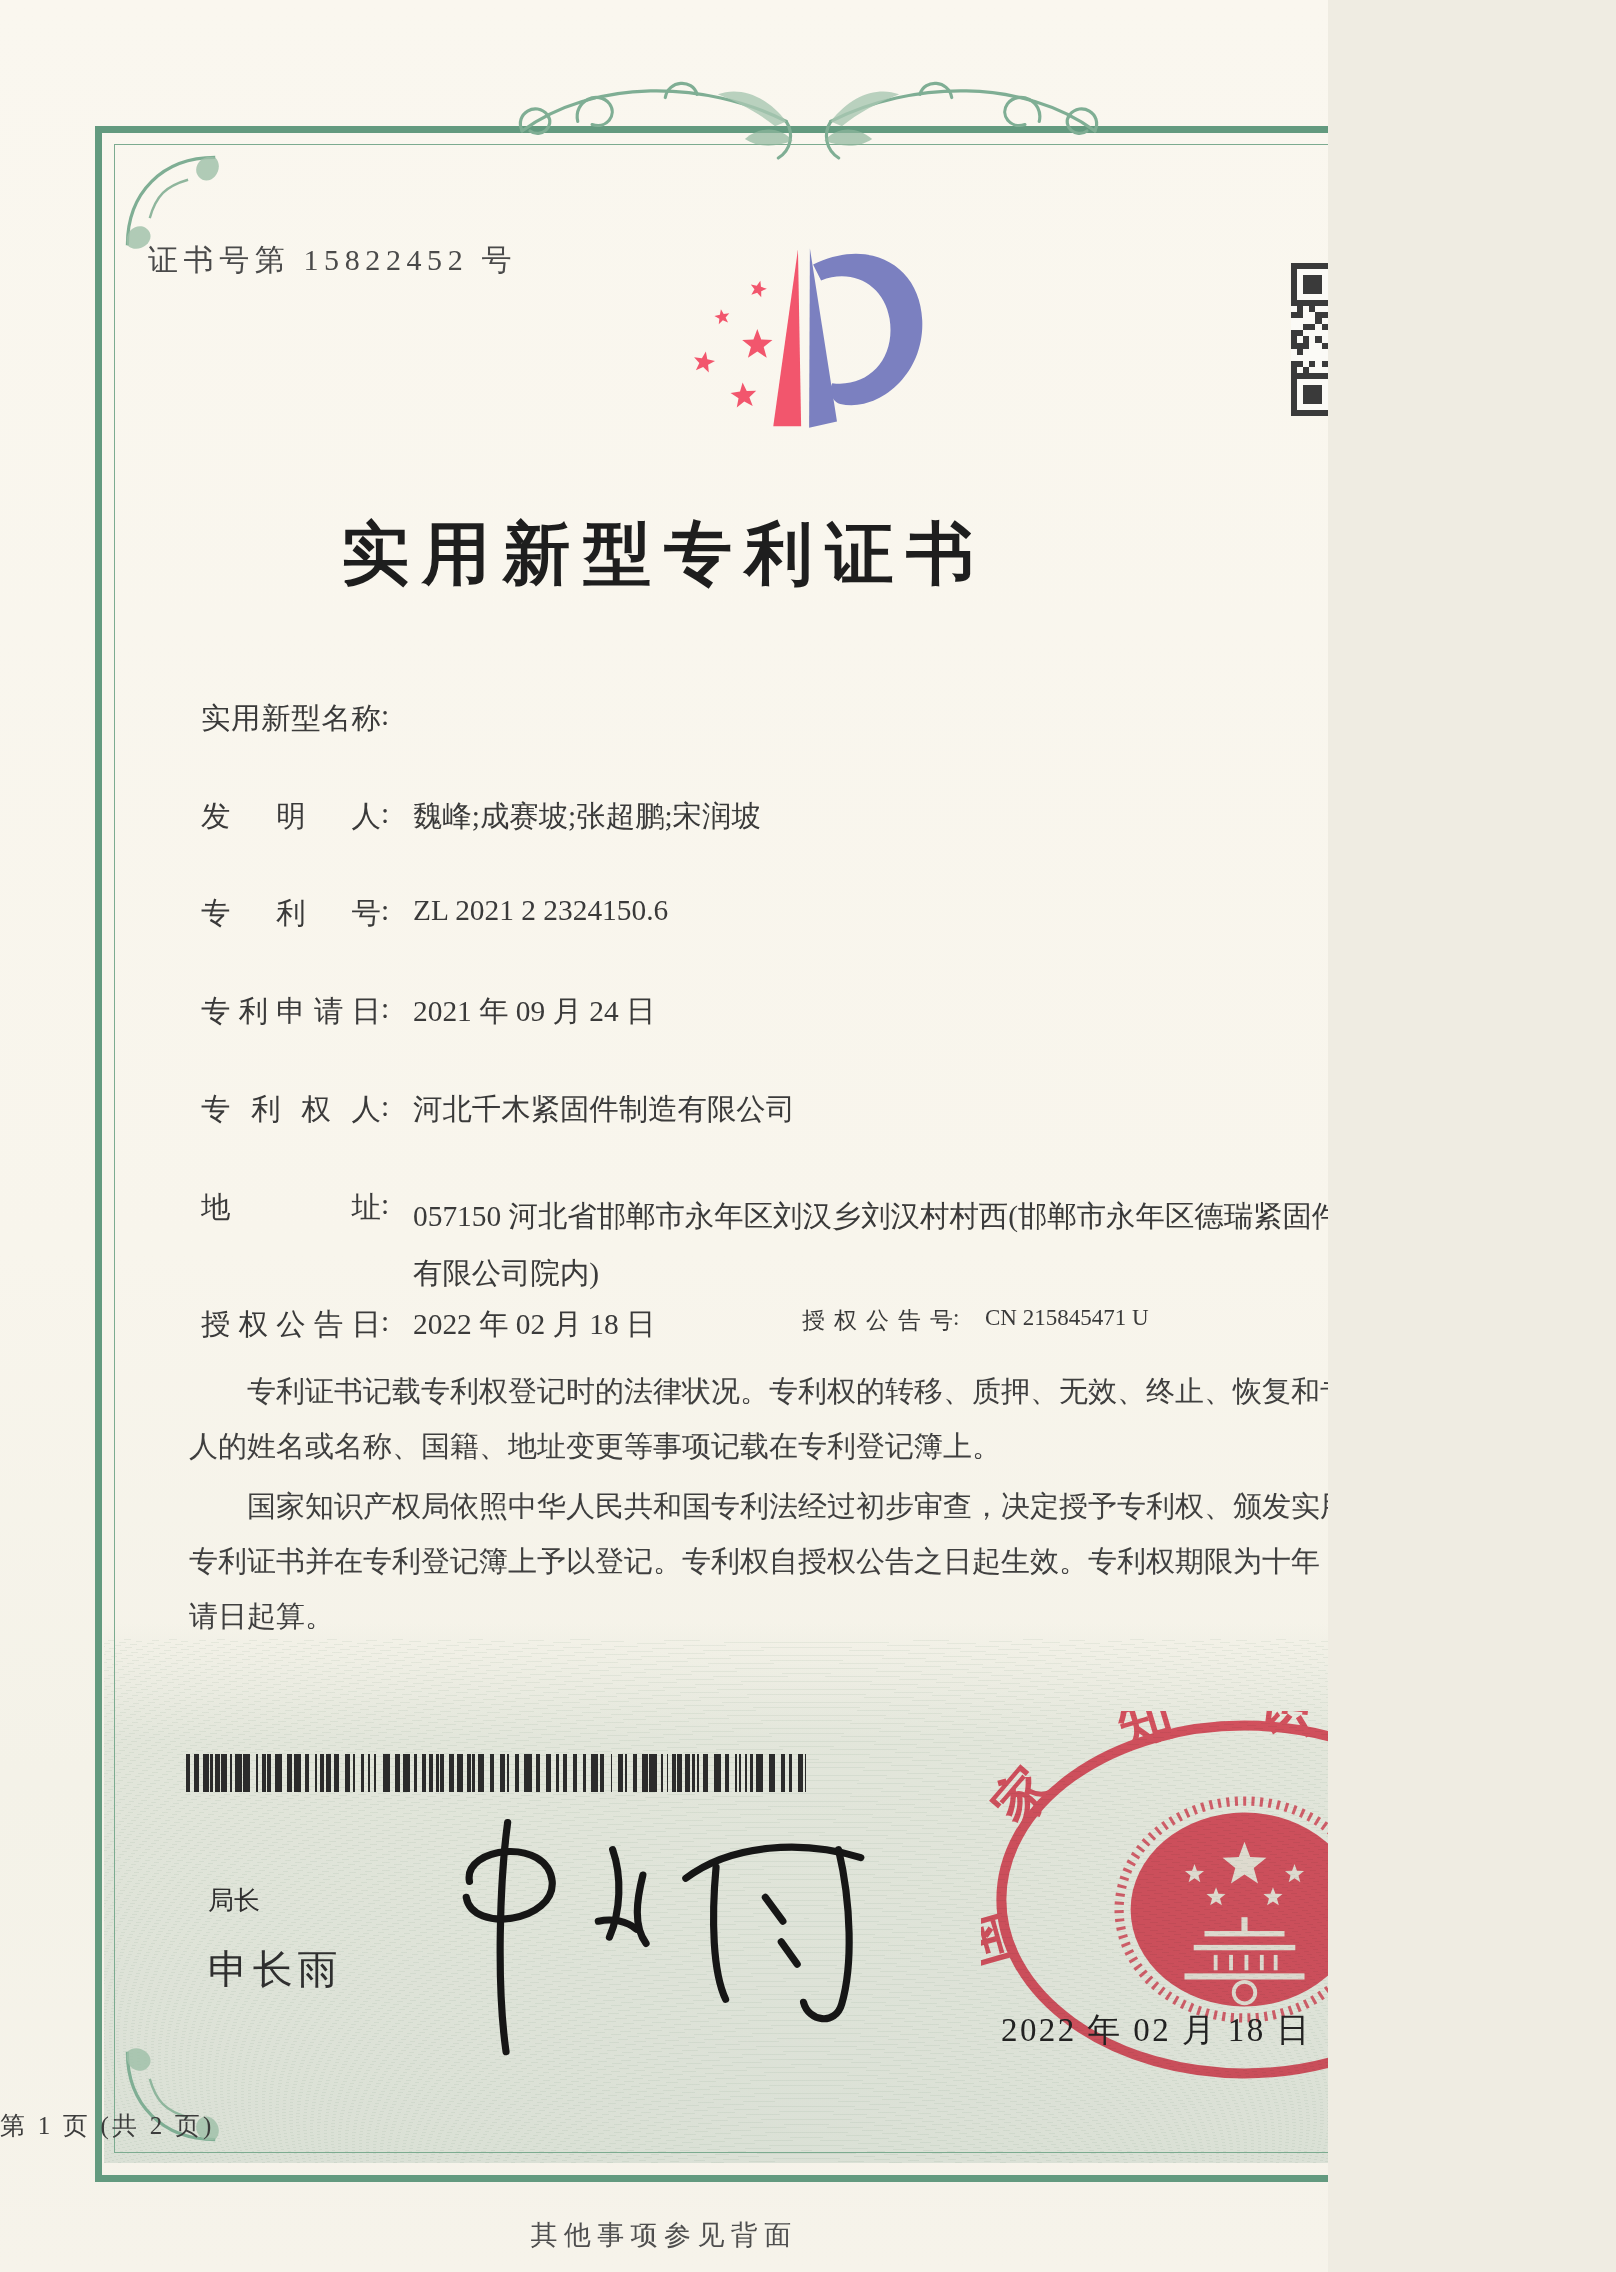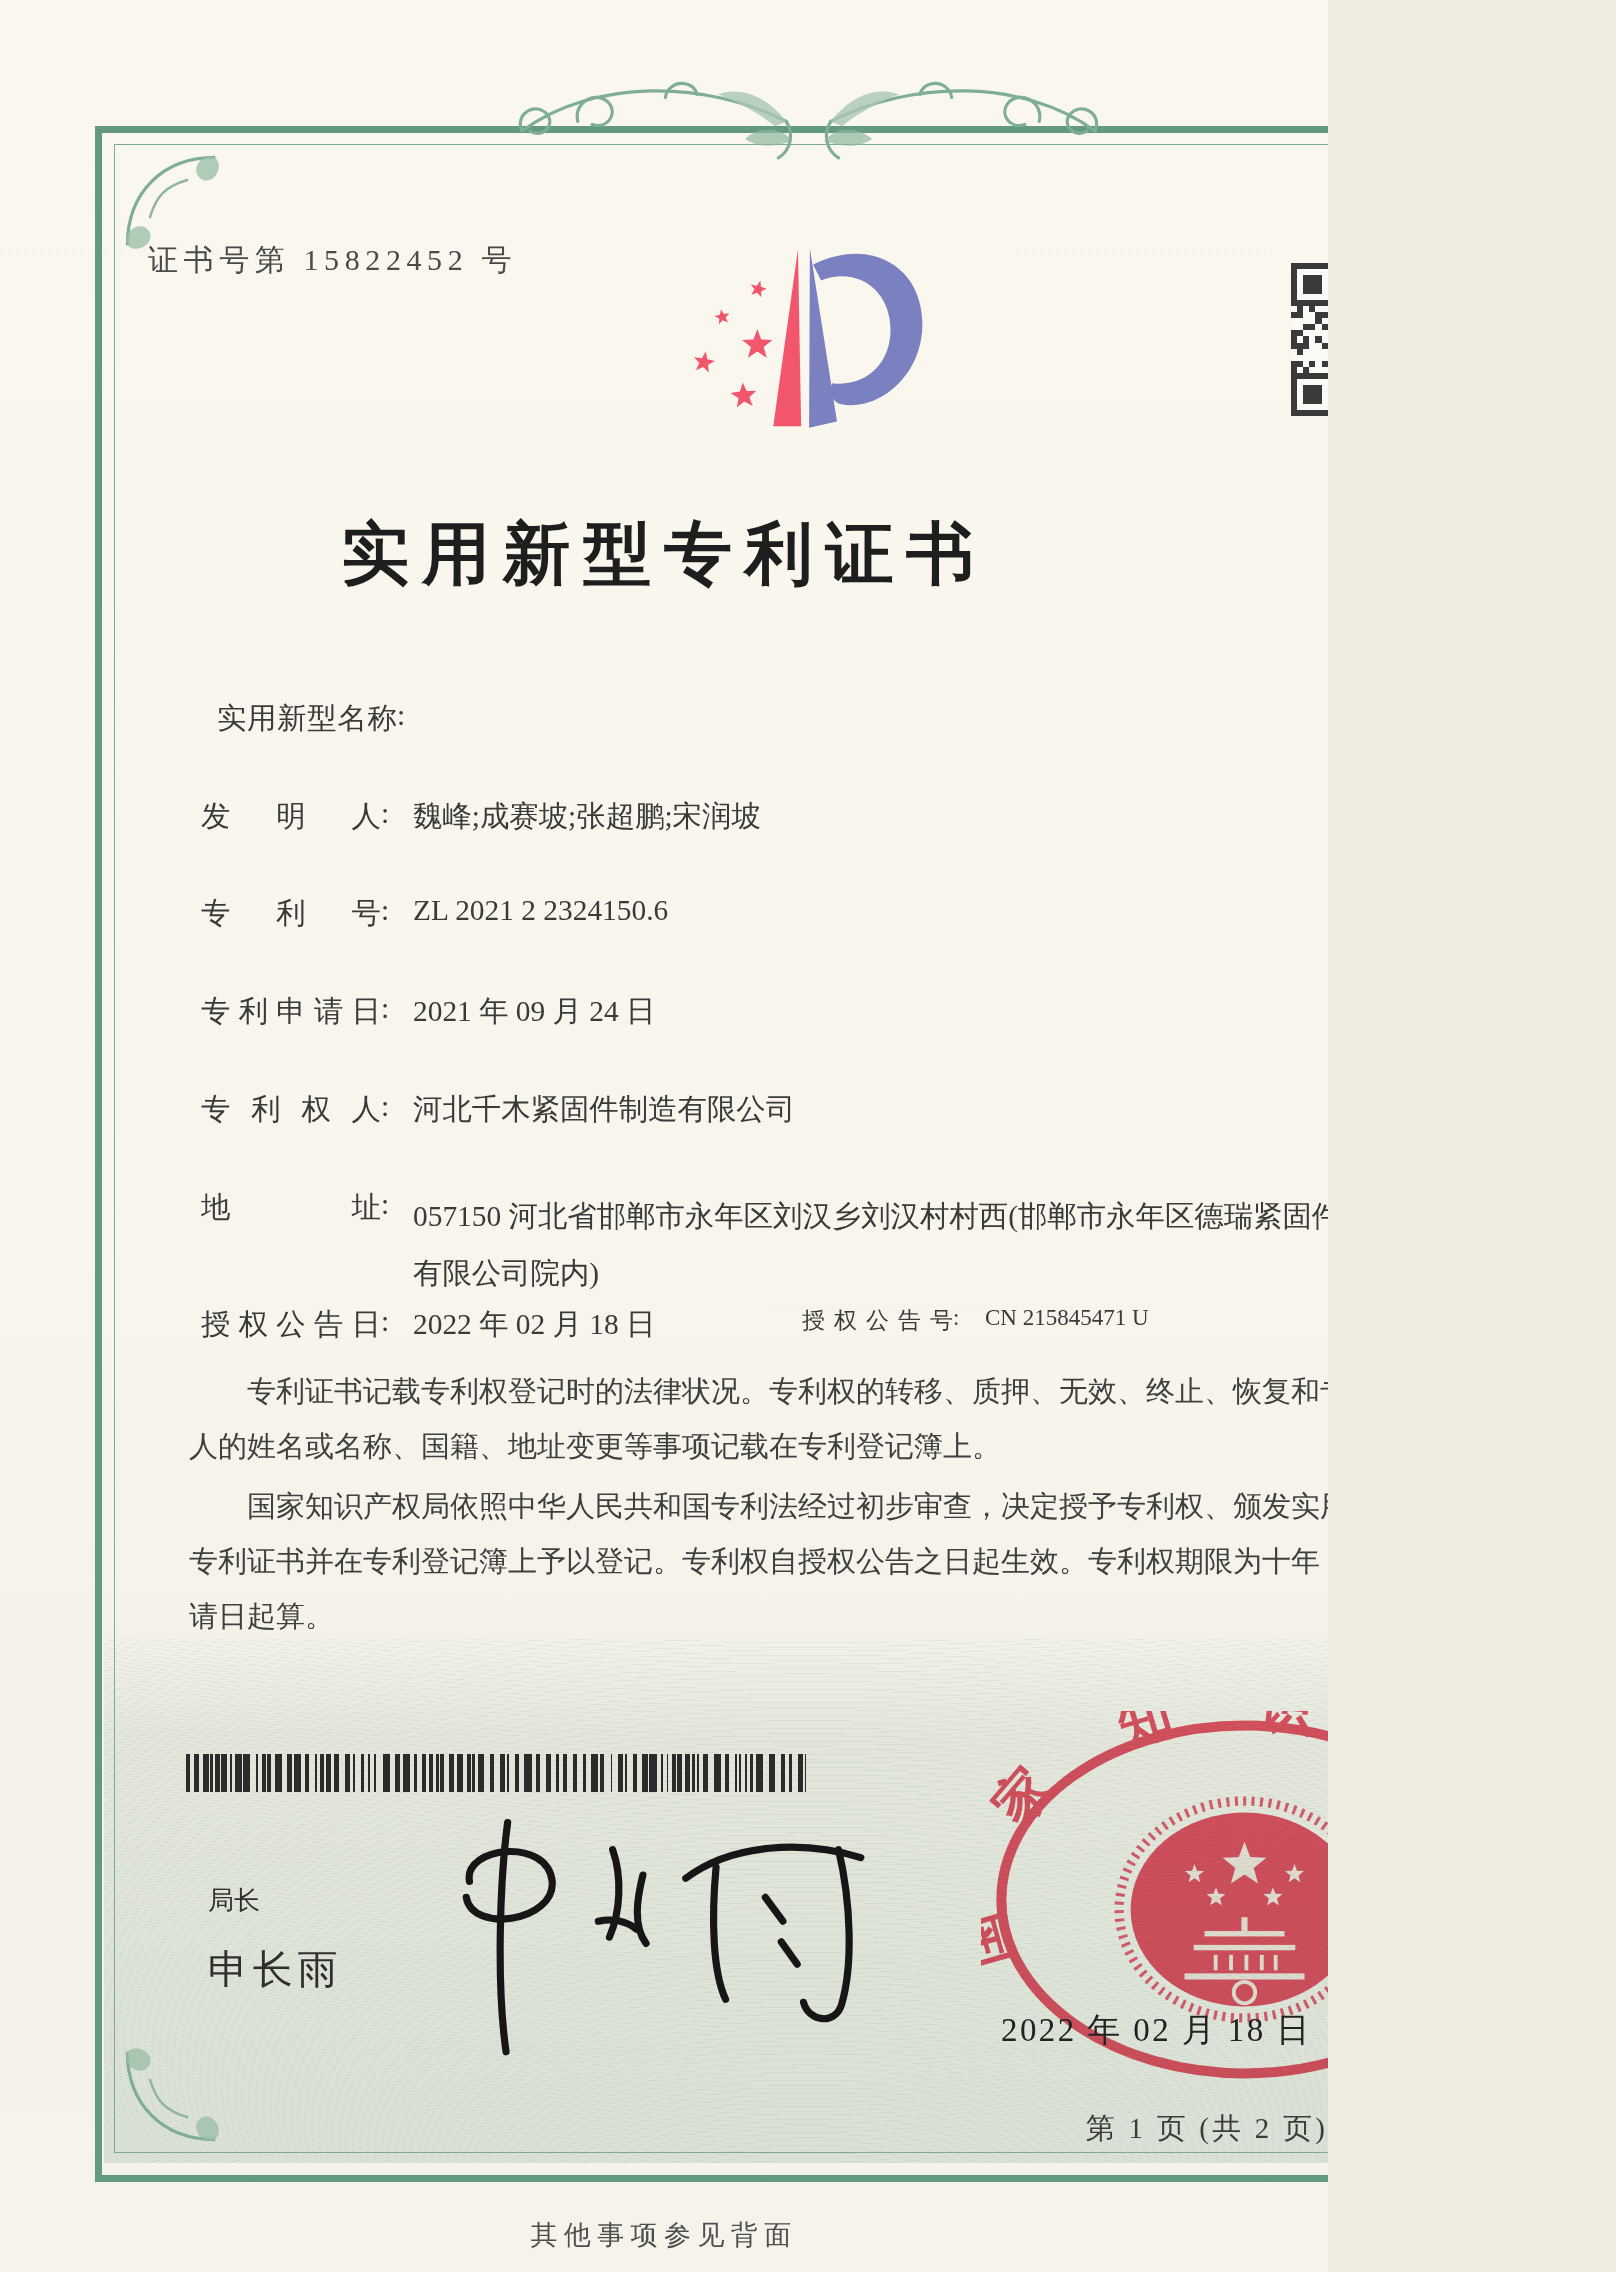--- a/index.html
+++ b/index.html
@@ -24,37 +24,37 @@
 
   .cert-no{position:absolute; left:148px; top:240px; font-size:30px; letter-spacing:5.6px; color:#4a4a4a;}
   .title{position:absolute; left:0; right:0; top:509px; text-align:center;
          font-size:68px; font-weight:700; letter-spacing:12.7px; color:#1e1e1e;}
 
   .field{position:absolute; left:201px; display:flex; align-items:flex-start; font-size:29.4px; color:#3a3a3a; white-space:nowrap;}
   .flabel{display:inline-block; width:180px; text-align:justify; text-align-last:justify;}
   .fcolon{display:inline-block; width:32px;}
   .fvalue{display:inline-block;}
   .fvalue.wrap{white-space:normal; width:955px; line-height:57px;}
-  .f1{top:699px;margin-left:16px;} .f2{top:797px;justify-content:center;} .f3{top:894px;} .f4{top:992px;} .f5{top:1090px;} .f6{top:1188px;}
+  .f1{top:699px;} .f2{top:797px;justify-content:center;} .f3{top:894px;} .f4{top:992px;} .f5{top:1090px;} .f6{top:1188px;}
   .grant{top:1305px;}
   .grant2{position:absolute; left:802px; top:1305px; display:flex; font-size:23px; color:#3a3a3a; white-space:nowrap;}
   .grant2 .flabel{width:151px;}
 
   .body-text{position:absolute; left:189px; top:1364px; width:1241px; font-size:29px; line-height:55px; color:#3f3f3f;}
   .body-text p{margin:0 0 4.8px 0; text-indent:2em;}
 
   .barcode{position:absolute; left:183px; top:1754px; width:640px; height:38px;}
   .issuer-title{position:absolute; left:208px; top:1883px; font-size:26px; color:#2f2f2f;}
   .issuer-name{position:absolute; left:208px; top:1942px; font-size:40px; letter-spacing:4.8px; color:#2f2f2f;}
   .signature{position:absolute; left:374px; top:1808px; width:525px; height:263px;}
 
   .seal{position:absolute; left:981px; top:1711px; width:527px; height:377px; mix-blend-mode:multiply; opacity:.92;}
   .seal-date{position:absolute; left:1001px; top:2008px; font-size:33px; letter-spacing:2.4px; color:#222;}
 
-  .page-num{position:absolute; left:0; right:0; top:2109px; text-align:right; font-size:29px; letter-spacing:3.2px; color:#3c3c3c;}
+  .page-num{position:absolute; left:0; right:0; top:2109px; text-align:left; font-size:25px; letter-spacing:3.2px; color:#3c3c3c;}
   .back-note{position:absolute; left:0; right:0; top:2217px; text-align:center; font-size:27px; letter-spacing:6.4px; color:#4e4e4e;}
 
   .ornament-top{position:absolute; left:506px; top:45px; width:605px; height:148px;}
   .corner{position:absolute; width:99px; height:99px;}
   .corner.tl{left:121px; top:151px;}
   .corner.tr{left:1394px; top:151px; transform:scaleX(-1);}
   .corner.bl{left:121px; top:2047px; transform:scaleY(-1);}
   .corner.br{left:1394px; top:2047px; transform:scale(-1,-1);}
   .qr{position:absolute; left:1291px; top:263px; width:153px; height:153px;}
   .logo{position:absolute; left:684px; top:231px; width:255px; height:239px;}

